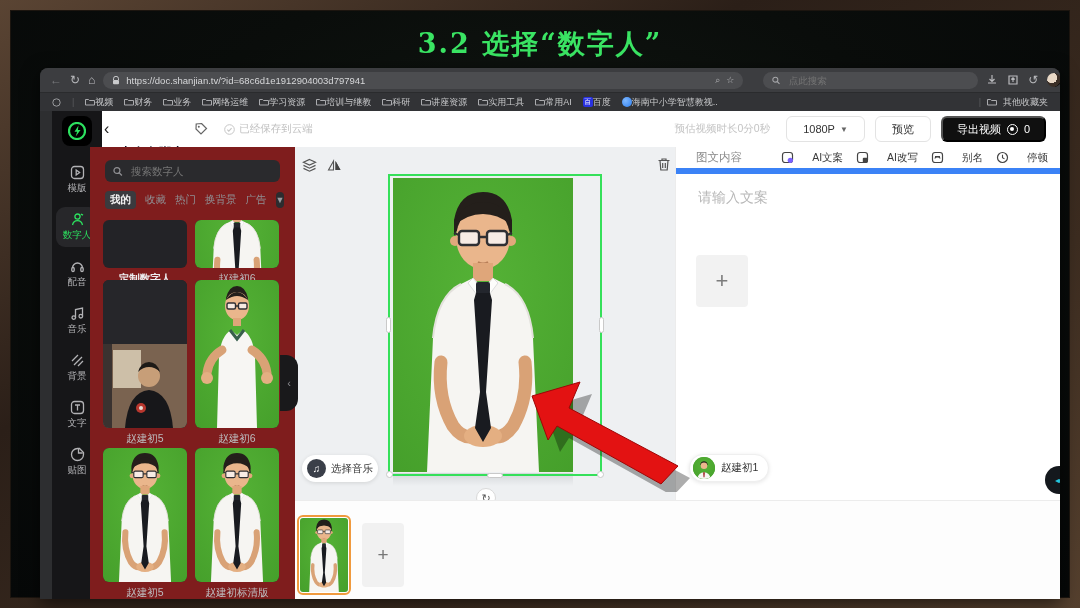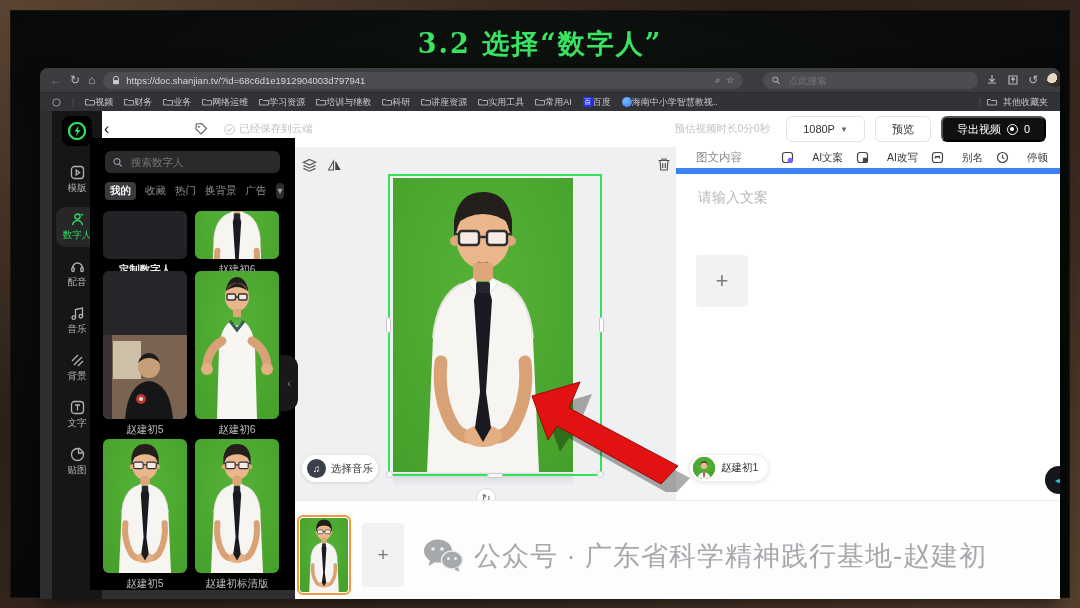--- a/index.html
+++ b/index.html
@@ -45,21 +45,21 @@
   .caret{font-size:8px;color:#666;}
   
   .rail{position:absolute;left:12px;top:43px;width:50px;height:488px;background:#161618;display:flex;flex-direction:column;align-items:center;}
   .rail-logo{width:30px;height:30px;border-radius:8px;background:#000;margin-top:5px;display:flex;align-items:center;justify-content:center;}
   .rail-items{margin-top:14px;display:flex;flex-direction:column;gap:7px;}
   .side-item{width:42px;height:40px;display:flex;flex-direction:column;align-items:center;justify-content:center;gap:2px;color:#b2b2b5;font-size:9.5px;border-radius:9px;}
   .side-item svg{stroke:#b2b2b5;}
   .side-item.active{background:#27272a;color:#2ce05f;}
   .side-item.active svg{stroke:#2ce05f;}
   
-  .library{position:absolute;left:50px;top:70px;width:205px;height:452px;background:#000000;overflow:hidden;}
+  .library{position:absolute;left:50px;top:79px;width:205px;height:452px;background:#7f1d1d;overflow:hidden;}
   .lib-search{position:absolute;left:15px;top:13px;width:175px;height:22px;background:#2a2a2d;border-radius:6px;display:flex;align-items:center;gap:6px;padding:0 8px;}
   .lib-search input{background:transparent;border:0;outline:0;color:#9a9a9e;font-size:10.5px;width:100%;}
   .lib-tabs{position:absolute;left:15px;top:43px;width:178px;height:20px;display:flex;align-items:center;gap:9px;}
   .lib-tab{color:#8f8f93;font-size:10.5px;white-space:nowrap;}
   .lib-tab.active{background:#3a3a3e;color:#f2f2f2;border-radius:4px;padding:2px 5px;font-weight:bold;}
   .tab-more{margin-left:auto;width:18px;height:16px;background:#2c2c2f;border-radius:4px;color:#9a9a9e;font-size:9px;display:flex;align-items:center;justify-content:center;}
   .cell{position:absolute;width:84px;}
   .thumb{width:84px;border-radius:6px;overflow:hidden;background:#232327;position:relative;}
   .thumb svg{display:block;width:100%;height:100%;}
   .v-crop svg{height:137px;margin-top:-46px;}
@@ -679,27 +679,14 @@
     <path d="M85,108 L95,108 L99,122 L93,214 L98,250 L90,264 L82,250 L87,214 L81,122 Z" fill="#191b20"></path>
     <rect x="83" y="104" width="14" height="11" rx="2" fill="#23262d"></rect>
               </svg>
             </div>
         </div>
         <div class="tl-add">+</div>
       </div>
 
     </div>
 
-    <div class="watermark">
-      <svg width="42" height="36" viewBox="0 0 42 36">
-        <ellipse cx="16" cy="13" rx="14" ry="11.5" fill="#9ea2a6"></ellipse>
-        <path d="M8 22l-1.5 6 6-3.5z" fill="#9ea2a6"></path>
-        <circle cx="11" cy="11" r="1.8" fill="#eceff1"></circle>
-          <circle cx="20" cy="11" r="1.8" fill="#eceff1"></circle>
-        <ellipse cx="30" cy="22" rx="10.5" ry="9" fill="#9ea2a6" stroke="#e8eaec" stroke-width="1.4"></ellipse>
-        <path d="M36 29l1.5 5-5.5-2.8z" fill="#9ea2a6"></path>
-        <circle cx="26.5" cy="20.5" r="1.5" fill="#eceff1"></circle>
-          <circle cx="33.5" cy="20.5" r="1.5" fill="#eceff1"></circle>
-      </svg>
-      <span class="wm-text">公众号 · 广东省科学精神践行基地-赵建初</span>
-    </div>
   </div>
 </div>
 
 </body></html>

